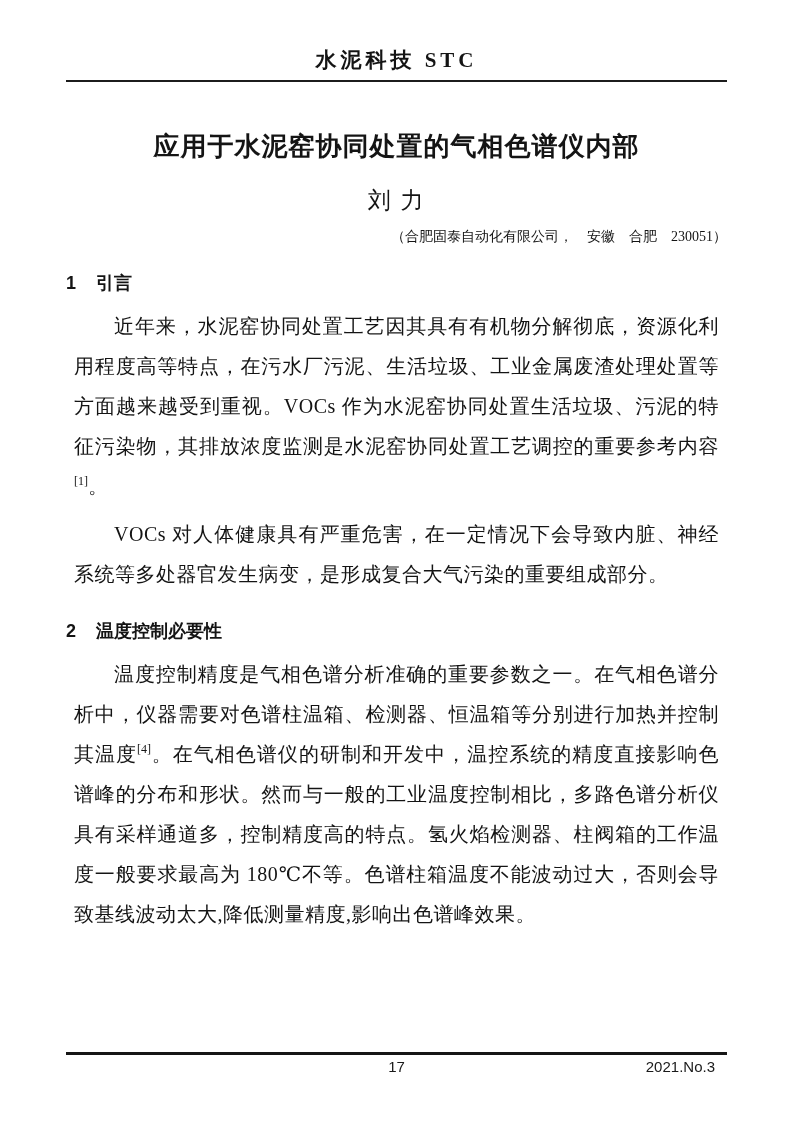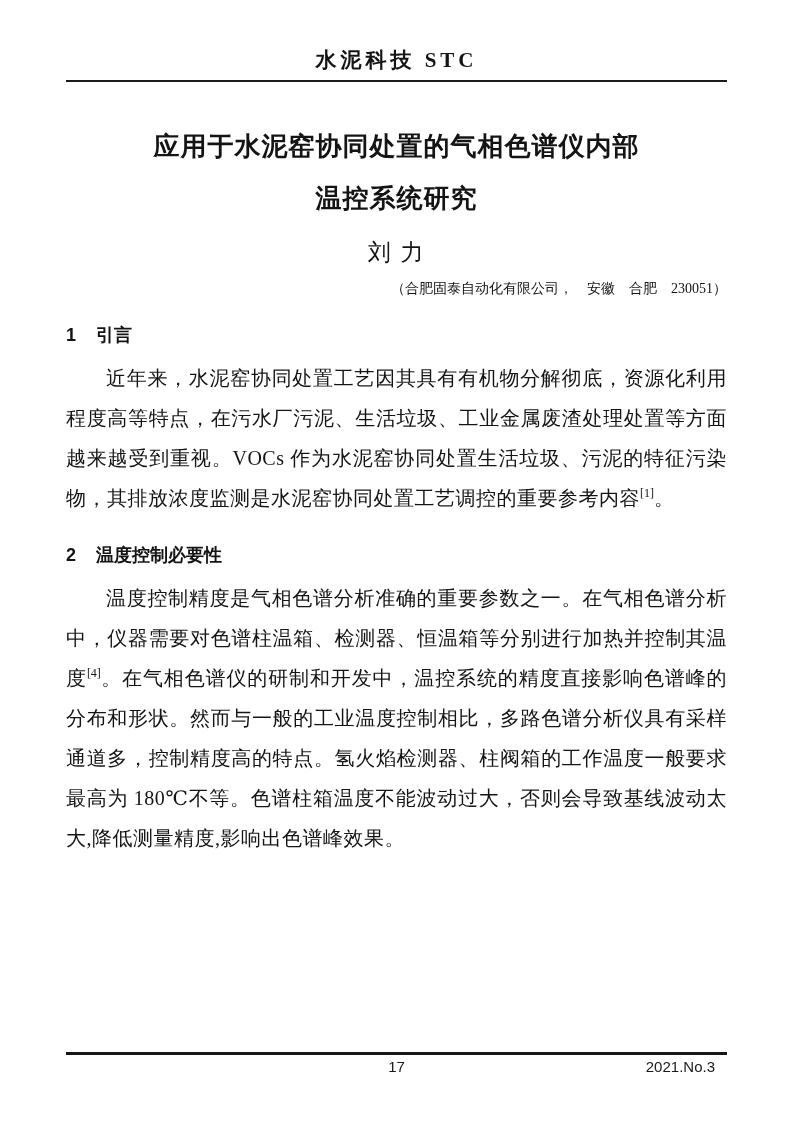--- a/index.html
+++ b/index.html
@@ -62,21 +62,21 @@
   .article-body { margin-top: 0; }
   .section-heading {
     margin: 22px 0 8px 0;
     font-family: "Liberation Sans", "DejaVu Sans", sans-serif;
     font-weight: 700;
     font-size: 18px;
     line-height: 30px;
   }
   .sec-num { margin-right: 20px; }
   .body-para {
-    margin: 0;
+    margin: 8px;
     font-size: 20px;
     line-height: 40px;
     text-align: justify;
     text-indent: 2em;
     letter-spacing: 0.5px;
   }
   .body-para sup {
     font-size: 12px;
     line-height: 0;
     vertical-align: super;
@@ -117,30 +117,30 @@
 
 <div class="page">
   <div class="margins">
 
     <div class="journal-head">水泥科技 STC</div>
 
     <div class="head-rule"></div>
 
     <h1 class="article-title">
       <span>应用于水泥窑协同处置的气相色谱仪内部</span><br>
-      <span>温控系统研究</span>
     </h1>
 
     <div class="author">刘 力</div>
 
     <div class="affiliation">（合肥固泰自动化有限公司，　安徽　合肥　230051）</div>
 
     <div class="article-body" id="article-body">
         <h2 class="section-heading"><span class="sec-num">1</span><span>引言</span></h2>
         <p class="body-para"><span>近年来，水泥窑协同处置工艺因其具有有机物分解彻底，资源化利用程度高等特点，在污水厂污泥、生活垃圾、工业金属废渣处理处置等方面越来越受到重视。VOCs 作为水泥窑协同处置生活垃圾、污泥的特征污染物，其排放浓度监测是水泥窑协同处置工艺调控的重要参考内容</span><sup>[1]</sup><span>。</span></p>
+        <p class="body-para"><span>VOCs 对人体健康具有严重危害，在一定情况下会导致内脏、神经系统等多处器官发生病变，是形成复合大气污染的重要组成部分。</span></p>
         <h2 class="section-heading"><span class="sec-num">2</span><span>温度控制必要性</span></h2>
         <p class="body-para"><span>温度控制精度是气相色谱分析准确的重要参数之一。在气相色谱分析中，仪器需要对色谱柱温箱、检测器、恒温箱等分别进行加热并控制其温度</span><sup>[4]</sup><span>。在气相色谱仪的研制和开发中，温控系统的精度直接影响色谱峰的分布和形状。然而与一般的工业温度控制相比，多路色谱分析仪具有采样通道多，控制精度高的特点。氢火焰检测器、柱阀箱的工作温度一般要求最高为 180℃不等。色谱柱箱温度不能波动过大，否则会导致基线波动太大,降低测量精度,影响出色谱峰效果。</span></p>
       </div>
 
   </div>
 
   <div class="footer">
     <div class="footer-rule"></div>
     <div class="footer-text">
       <span class="page-num">17</span>

